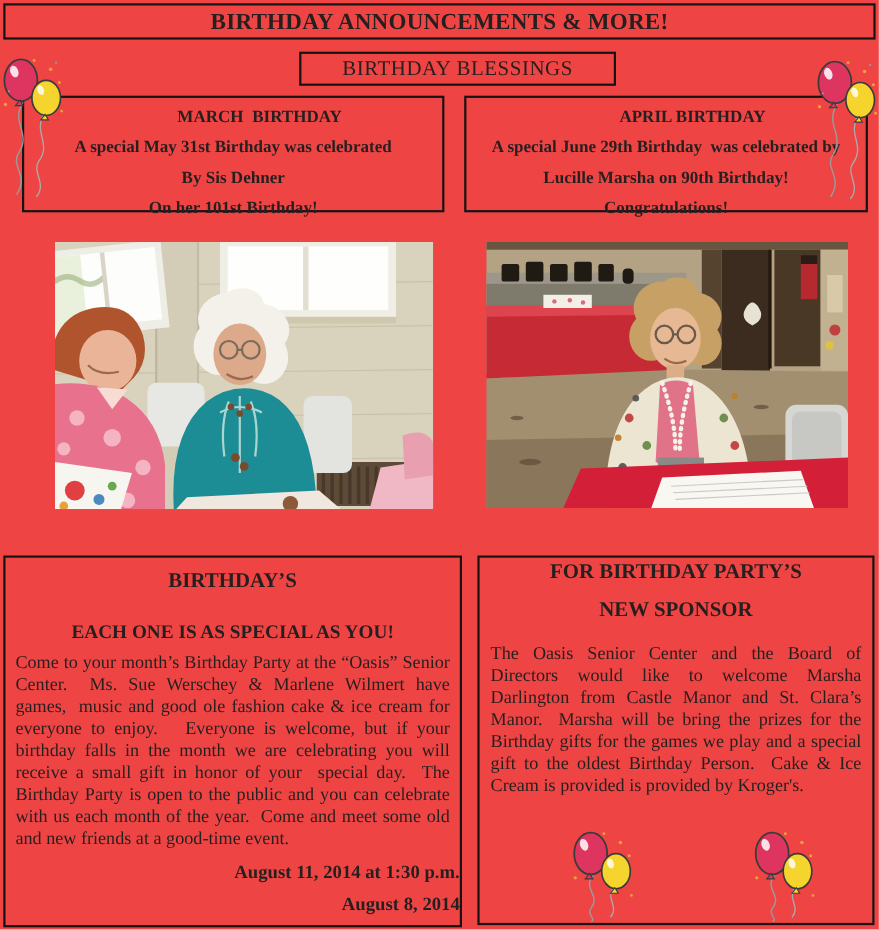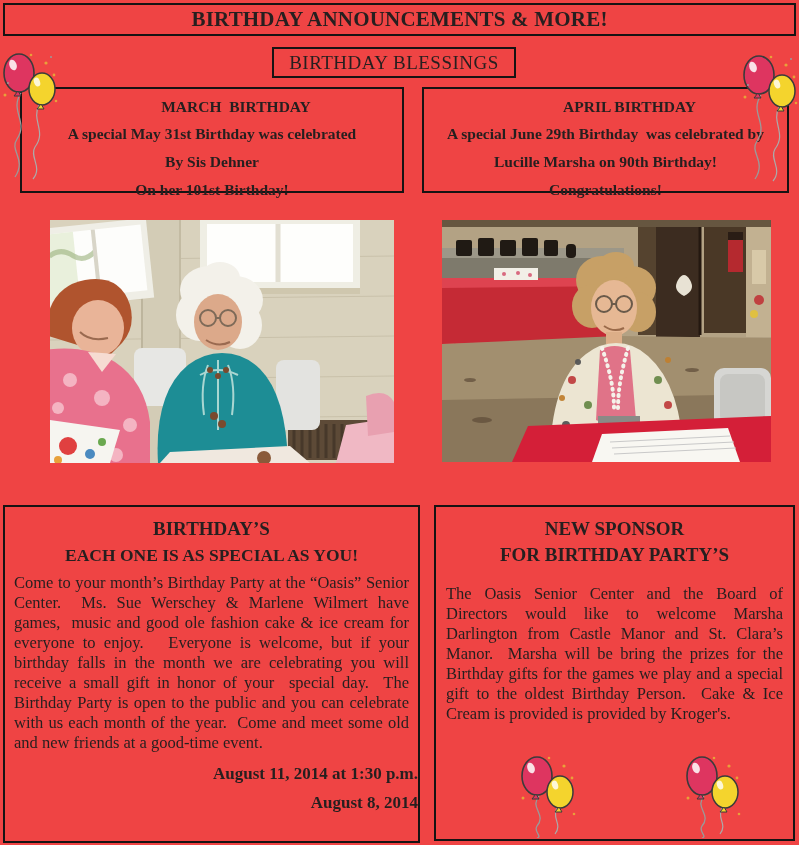--- a/index.html
+++ b/index.html
@@ -6,32 +6,32 @@
   #page{
     position:relative;width:799px;height:845px;background:#ef4444;overflow:hidden;
     font-family:"Liberation Serif","DejaVu Serif",serif;color:#261f1f;
   }
   .hdr-title{
     position:absolute;left:3px;top:3px;width:793px;height:33px;border:2px solid #161313;
     box-sizing:border-box;display:flex;align-items:center;justify-content:center;
     font-size:21px;font-weight:bold;letter-spacing:.2px;
   }
   .blessings{
-    position:absolute;left:272px;top:47px;width:244px;height:31px;border:2px solid #161313;
+    position:absolute;left:272px;top:47px;width:288px;height:31px;border:2px solid #161313;
     box-sizing:border-box;display:flex;align-items:center;justify-content:center;
     font-size:19px;letter-spacing:.5px;
   }
   .month-box{position:absolute;top:87px;height:106px;border:2px solid #161313;box-sizing:border-box;
     padding-top:5px;}
   .month-title{font-size:15.5px;font-weight:bold;text-align:center;white-space:pre-wrap;line-height:26px;padding-left:48px;}
   .month-line{font-size:15.5px;font-weight:bold;text-align:center;white-space:pre-wrap;line-height:28px;}
   .photo{position:absolute;overflow:hidden;}
   .bottom-box{position:absolute;top:505px;height:338px;border:2px solid #161313;box-sizing:border-box;}
   .bb-title{font-size:19px;font-weight:bold;text-align:center;margin-top:9px;line-height:26px;white-space:pre-wrap;}
-  .bb-subtitle{font-size:17.5px;font-weight:bold;text-align:center;margin-top:1px;line-height:24px;white-space:pre-wrap;}
+  .bb-subtitle{font-size:17.5px;font-weight:bold;text-align:center;margin-top:20px;line-height:24px;white-space:pre-wrap;}
   .bb-body{font-size:16.5px;line-height:20px;text-align:justify;text-justify:inter-word;
     margin:6px 9px 0 9px;white-space:pre-wrap;}
   .bb-date{font-size:17px;font-weight:bold;text-align:right;line-height:29px;white-space:pre-wrap;}
   .balloons{position:absolute;z-index:5;}
   svg{display:block;}
 </style>
 </head>
 <body>
 
 <div id="page">
@@ -261,22 +261,22 @@
 
   <div class="bottom-box" style="left:3px;width:417px;">
     <div class="bb-title">BIRTHDAY’S</div>
     <div class="bb-subtitle">EACH ONE IS AS SPECIAL AS YOU!</div>
     <div class="bb-body">Come to your month’s Birthday Party at the “Oasis” Senior Center.  Ms. Sue Werschey &amp; Marlene Wilmert have games,  music and good ole fashion cake &amp; ice cream for everyone to enjoy.   Everyone is welcome, but if your birthday falls in the month we are celebrating you will receive a small gift in honor of your  special day.  The Birthday Party is open to the public and you can celebrate with us each month of the year.  Come and meet some old and new friends at a good-time event.</div>
     <div class="bb-date" style="margin-top:6px;">August 11, 2014 at 1:30 p.m.</div>
     <div class="bb-date">August 8, 2014</div>
   </div>
 
   <div class="bottom-box" style="left:434px;width:361px;height:336px;">
+    <div class="bb-title" style="margin-top:0;">FOR BIRTHDAY PARTY’S</div>
     <div class="bb-title">NEW SPONSOR</div>
-    <div class="bb-title" style="margin-top:0;">FOR BIRTHDAY PARTY’S</div>
     <div class="bb-body" style="margin-top:16px;margin-left:10px;margin-right:10px;">The Oasis Senior Center and the Board of Directors would like to welcome Marsha Darlington from Castle Manor and St. Clara’s Manor.  Marsha will be bring the prizes for the Birthday gifts for the games we play and a special gift to the oldest Birthday Person.  Cake &amp; Ice Cream is provided is provided by Kroger's.</div>
   </div>
 
   <div class="balloons" style="left:1px;top:49px;">
     <svg width="60" height="140" viewBox="0 0 60 140">
       <path d="M20,44 C8,62 28,72 16,90 C8,102 26,110 14,128" fill="none" stroke="#9a9a9a" stroke-width="1.3"></path>
       <path d="M38,56 C30,72 46,82 34,98 C28,108 42,118 32,130" fill="none" stroke="#ababab" stroke-width="1.2"></path>
       <ellipse cx="18" cy="24" rx="15" ry="19" fill="#DE3560" stroke="#3b3b3b" stroke-width="1.6"></ellipse>
       <ellipse cx="12" cy="16" rx="3.6" ry="5.5" fill="#ffffff" opacity=".85" transform="rotate(-20 12 16)"></ellipse>
       <path d="M17,42 l3,5 l-7,0 Z" fill="#DE3560" stroke="#3b3b3b" stroke-width="1"></path>

